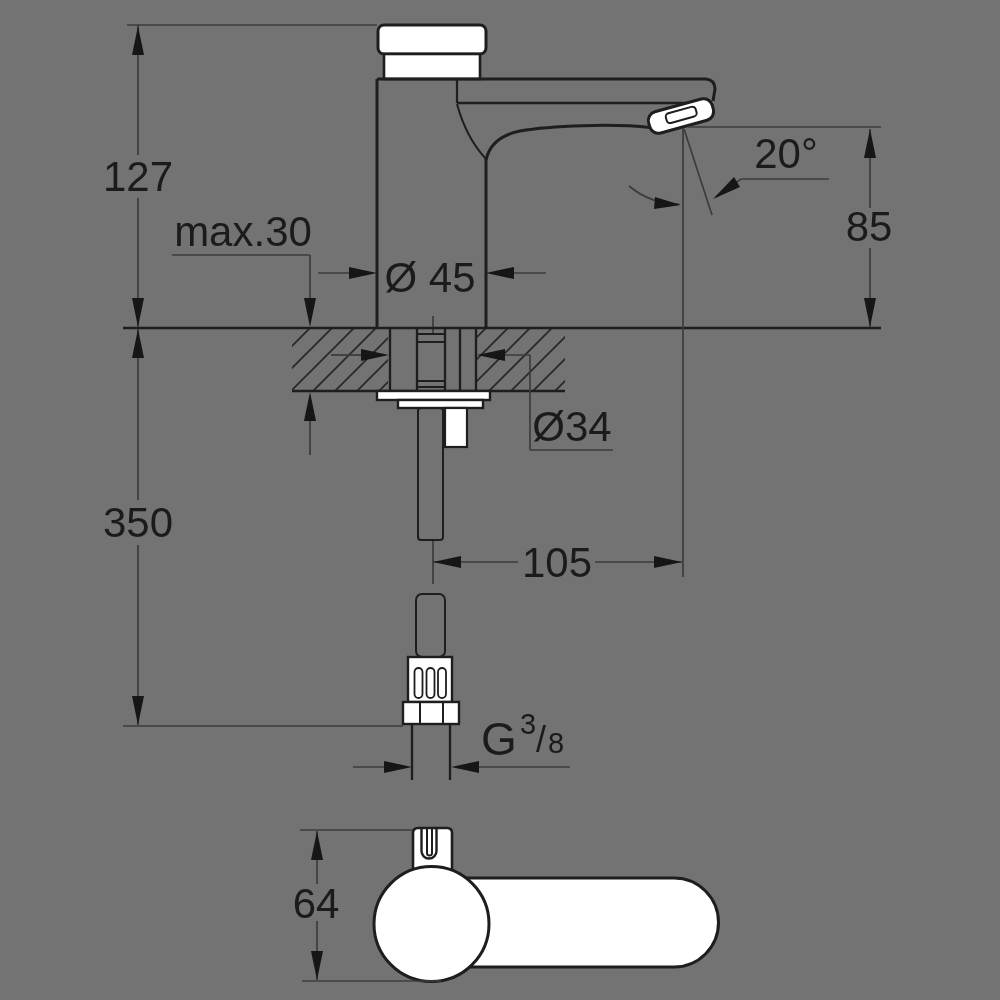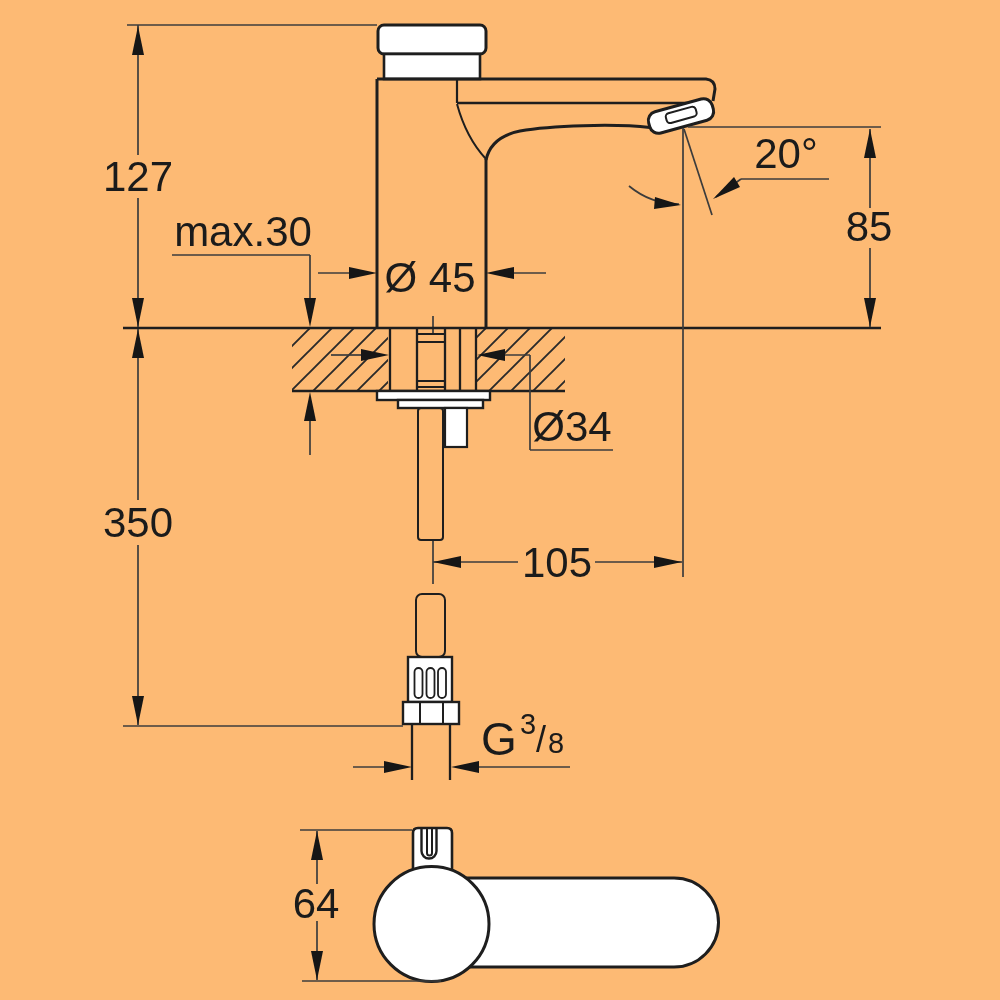--- a/index.html
+++ b/index.html
@@ -1,16 +1,16 @@
 <!DOCTYPE html>
 <html><head>
 <meta charset="utf-8">
 <style>
   html,body{margin:0;padding:0;background:#fff;}
-  .stage{position:relative;width:1000px;height:1000px;background:#fdba74;overflow:hidden;
+  .stage{position:relative;width:1000px;height:1000px;background:#737373;overflow:hidden;
          font-family:"Liberation Sans",sans-serif;}
   svg{position:absolute;left:0;top:0;}
   text{fill:#1b1b1b;font-family:"Liberation Sans",sans-serif;}
   .dimtxt{font-size:42px;}
   .outline{stroke:#1e1e1e;fill:none;}
   .thick{stroke-width:3;}
   .med{stroke-width:2.3;}
   .thin{stroke:#3c3c3c;stroke-width:1.7;fill:none;}
   .arrow{fill:#161616;stroke:none;}
   .whitefill{fill:#ffffff;}

